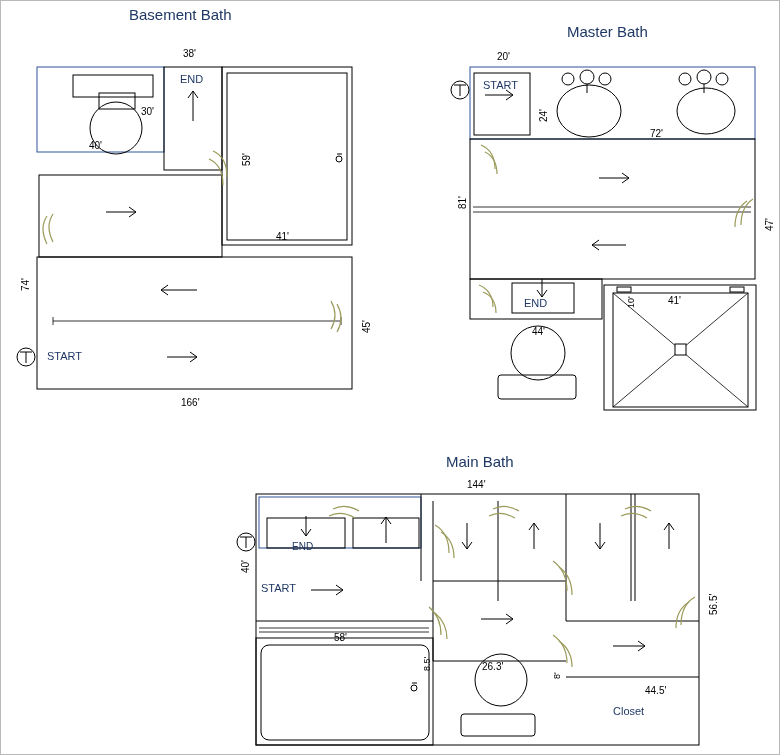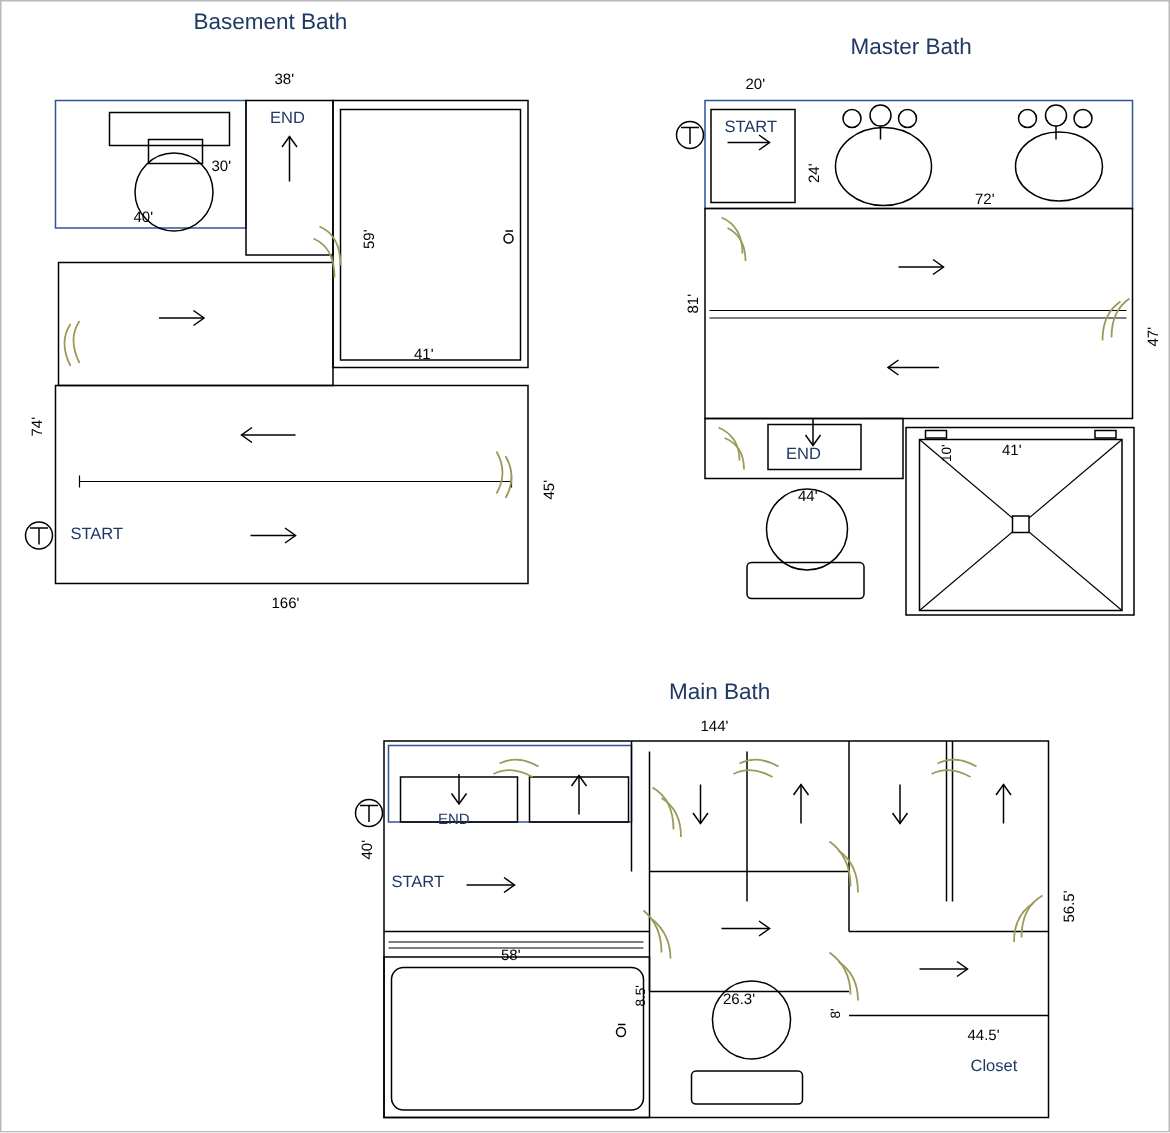--- a/index.html
+++ b/index.html
@@ -283,15 +283,15 @@
   <div class="dim" style="left:466px; top:478px;">144'</div>
   <div class="dim vert" style="left:239px; top:572px;">40'</div>
   <div class="dim vert" style="left:707px; top:614px;">56.5'</div>
   <div class="dim" style="left:333px; top:631px;">58'</div>
   <div class="dim vert" style="left:421px; top:670px; font-size:9px;">8.5'</div>
   <div class="dim vert" style="left:551px; top:678px; font-size:9px;">8'</div>
   <div class="dim" style="left:481px; top:660px;">26.3'</div>
   <div class="dim" style="left:644px; top:684px;">44.5'</div>
   <div class="lblsm" style="left:291px; top:540px;">END</div>
   <div class="lbl" style="left:260px; top:581px;">START</div>
-  <div class="lbl" style="left:612px; top:704px;margin-left:34px;">Closet</div>
+  <div class="lbl" style="left:612px; top:704px;">Closet</div>
 
 </div>
 
 </body></html>

